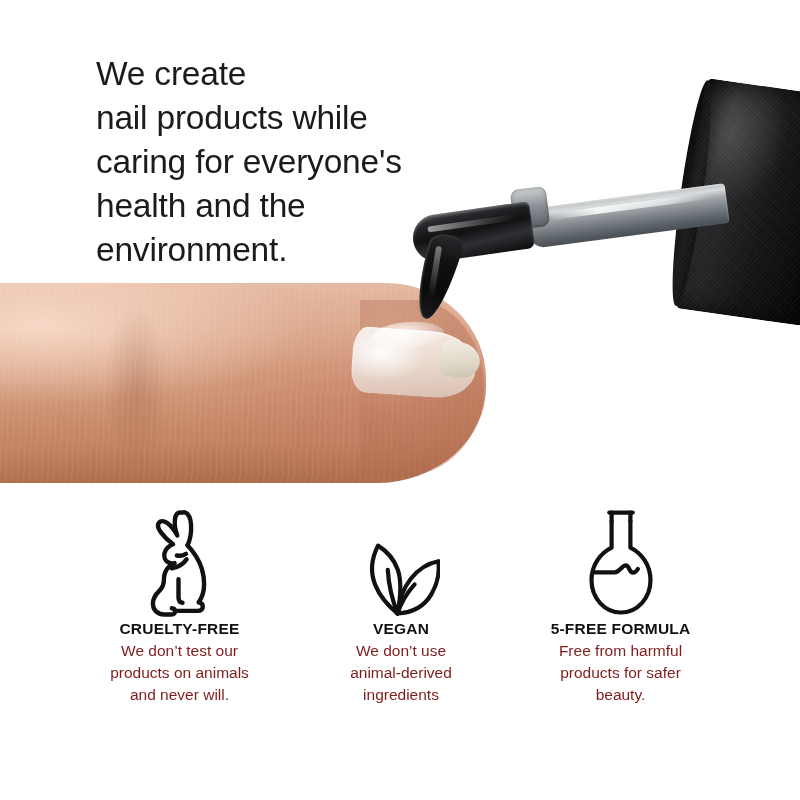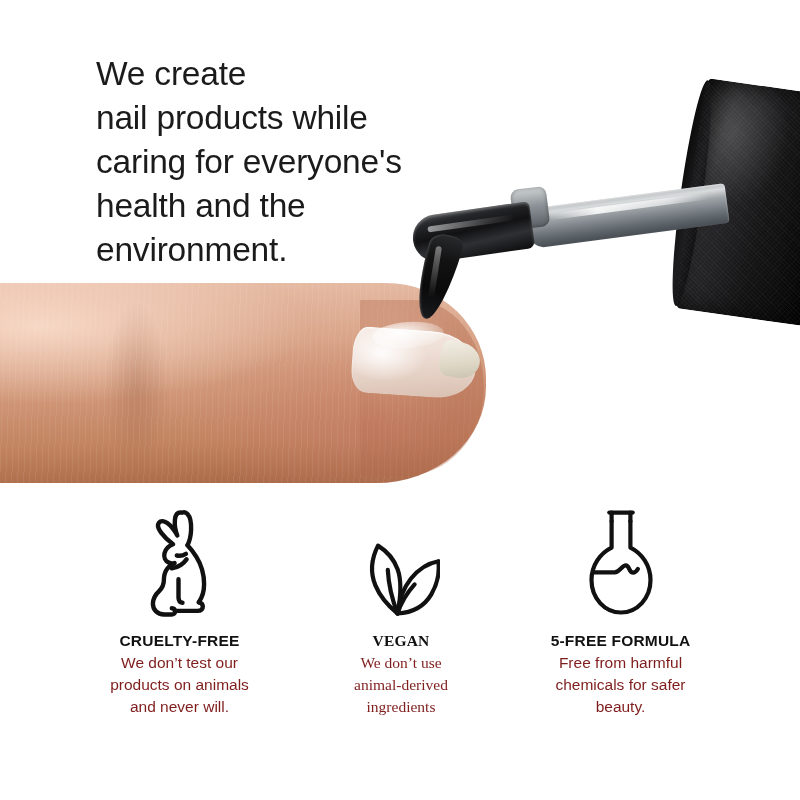--- a/index.html
+++ b/index.html
@@ -173,30 +173,30 @@
   }
 
   
   .features{
     position:absolute; left:0; top:500px;
     width:800px; height:240px;
     display:flex; justify-content:center; align-items:flex-start;
   }
   .feature{ width:215px; text-align:center; padding:0 6px; }
   .feature.f1{ margin-right:24px; }
-  .feature.f2{ width:180px; margin-right:22px;font-family:Liberation Serif, serif; }
+  .feature.f2{ width:180px; margin-right:22px; }
   .feature.f3{ width:215px; }
 
   .icon-wrap{ height:118px; display:flex; align-items:flex-end; justify-content:center; }
   .icon-wrap svg{ display:block; }
 
   .f-title{
     font-size:15.5px; font-weight:700;
     letter-spacing:.2px; color:#111;
-    margin-top:14px;
+    margin-top:2px;
   }
   .f-desc{
     font-size:15.5px; font-weight:400;
     line-height:22px; color:#7f1d1d;
     margin-top:2px; white-space:pre-line;
   }
 </style>
 </head>
 <body>
 
@@ -276,18 +276,18 @@
           <path d="M44.4 4.6v8.6"></path>
           <path d="M25.6 13.2v26.4C14.2 45.2 5.5 57.4 5.5 72.1
                    c0 18.2 13.2 32.4 29.5 32.4s29.5-14.2 29.5-32.4
                    c0-14.7-8.7-26.9-20.1-32.5V13.2"></path>
           <path d="M7.1 64.4h21.6c2.6 0 4.3-1.8 6-3.6 1.6-1.7 3-3.5 5-3.5
                    2 0 2.8 1.9 3.6 3.8.8 1.8 1.8 3.6 4 3.6 2.2 0 3.4-1.9 4.6-3.7"></path>
         </svg>
       </div>
       <div class="f-title">5-FREE FORMULA</div>
       <div class="f-desc">Free from harmful
-chemicals for safer
+products for safer
 beauty.</div>
     </div>
 
   </div>
 </div>
 
 </body></html>

